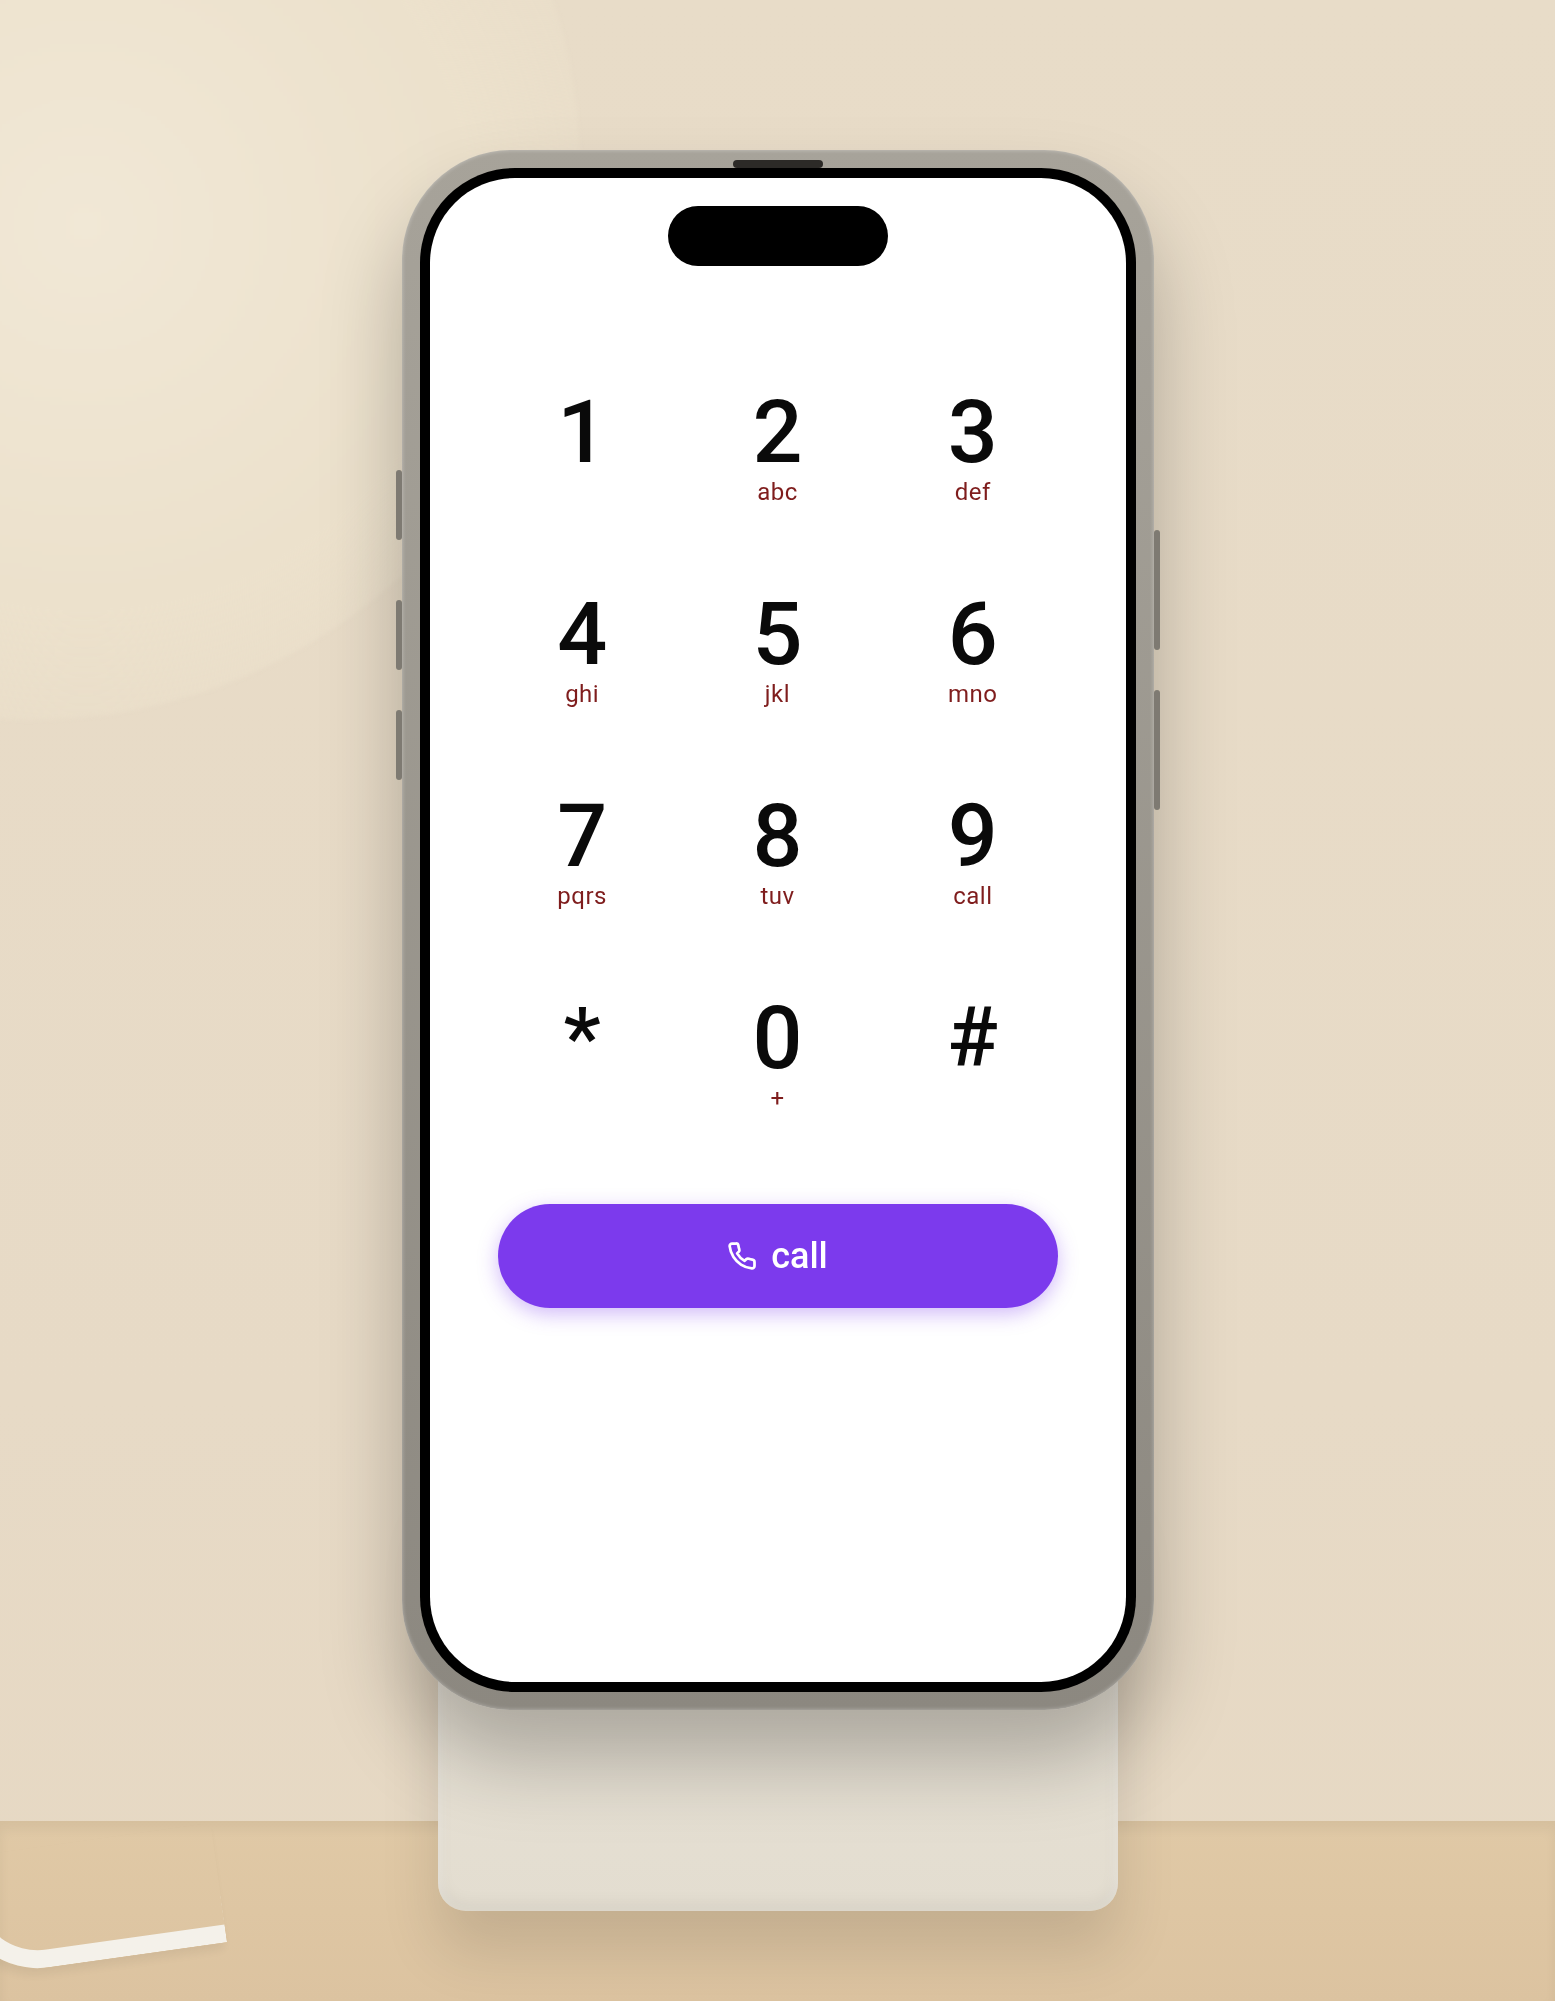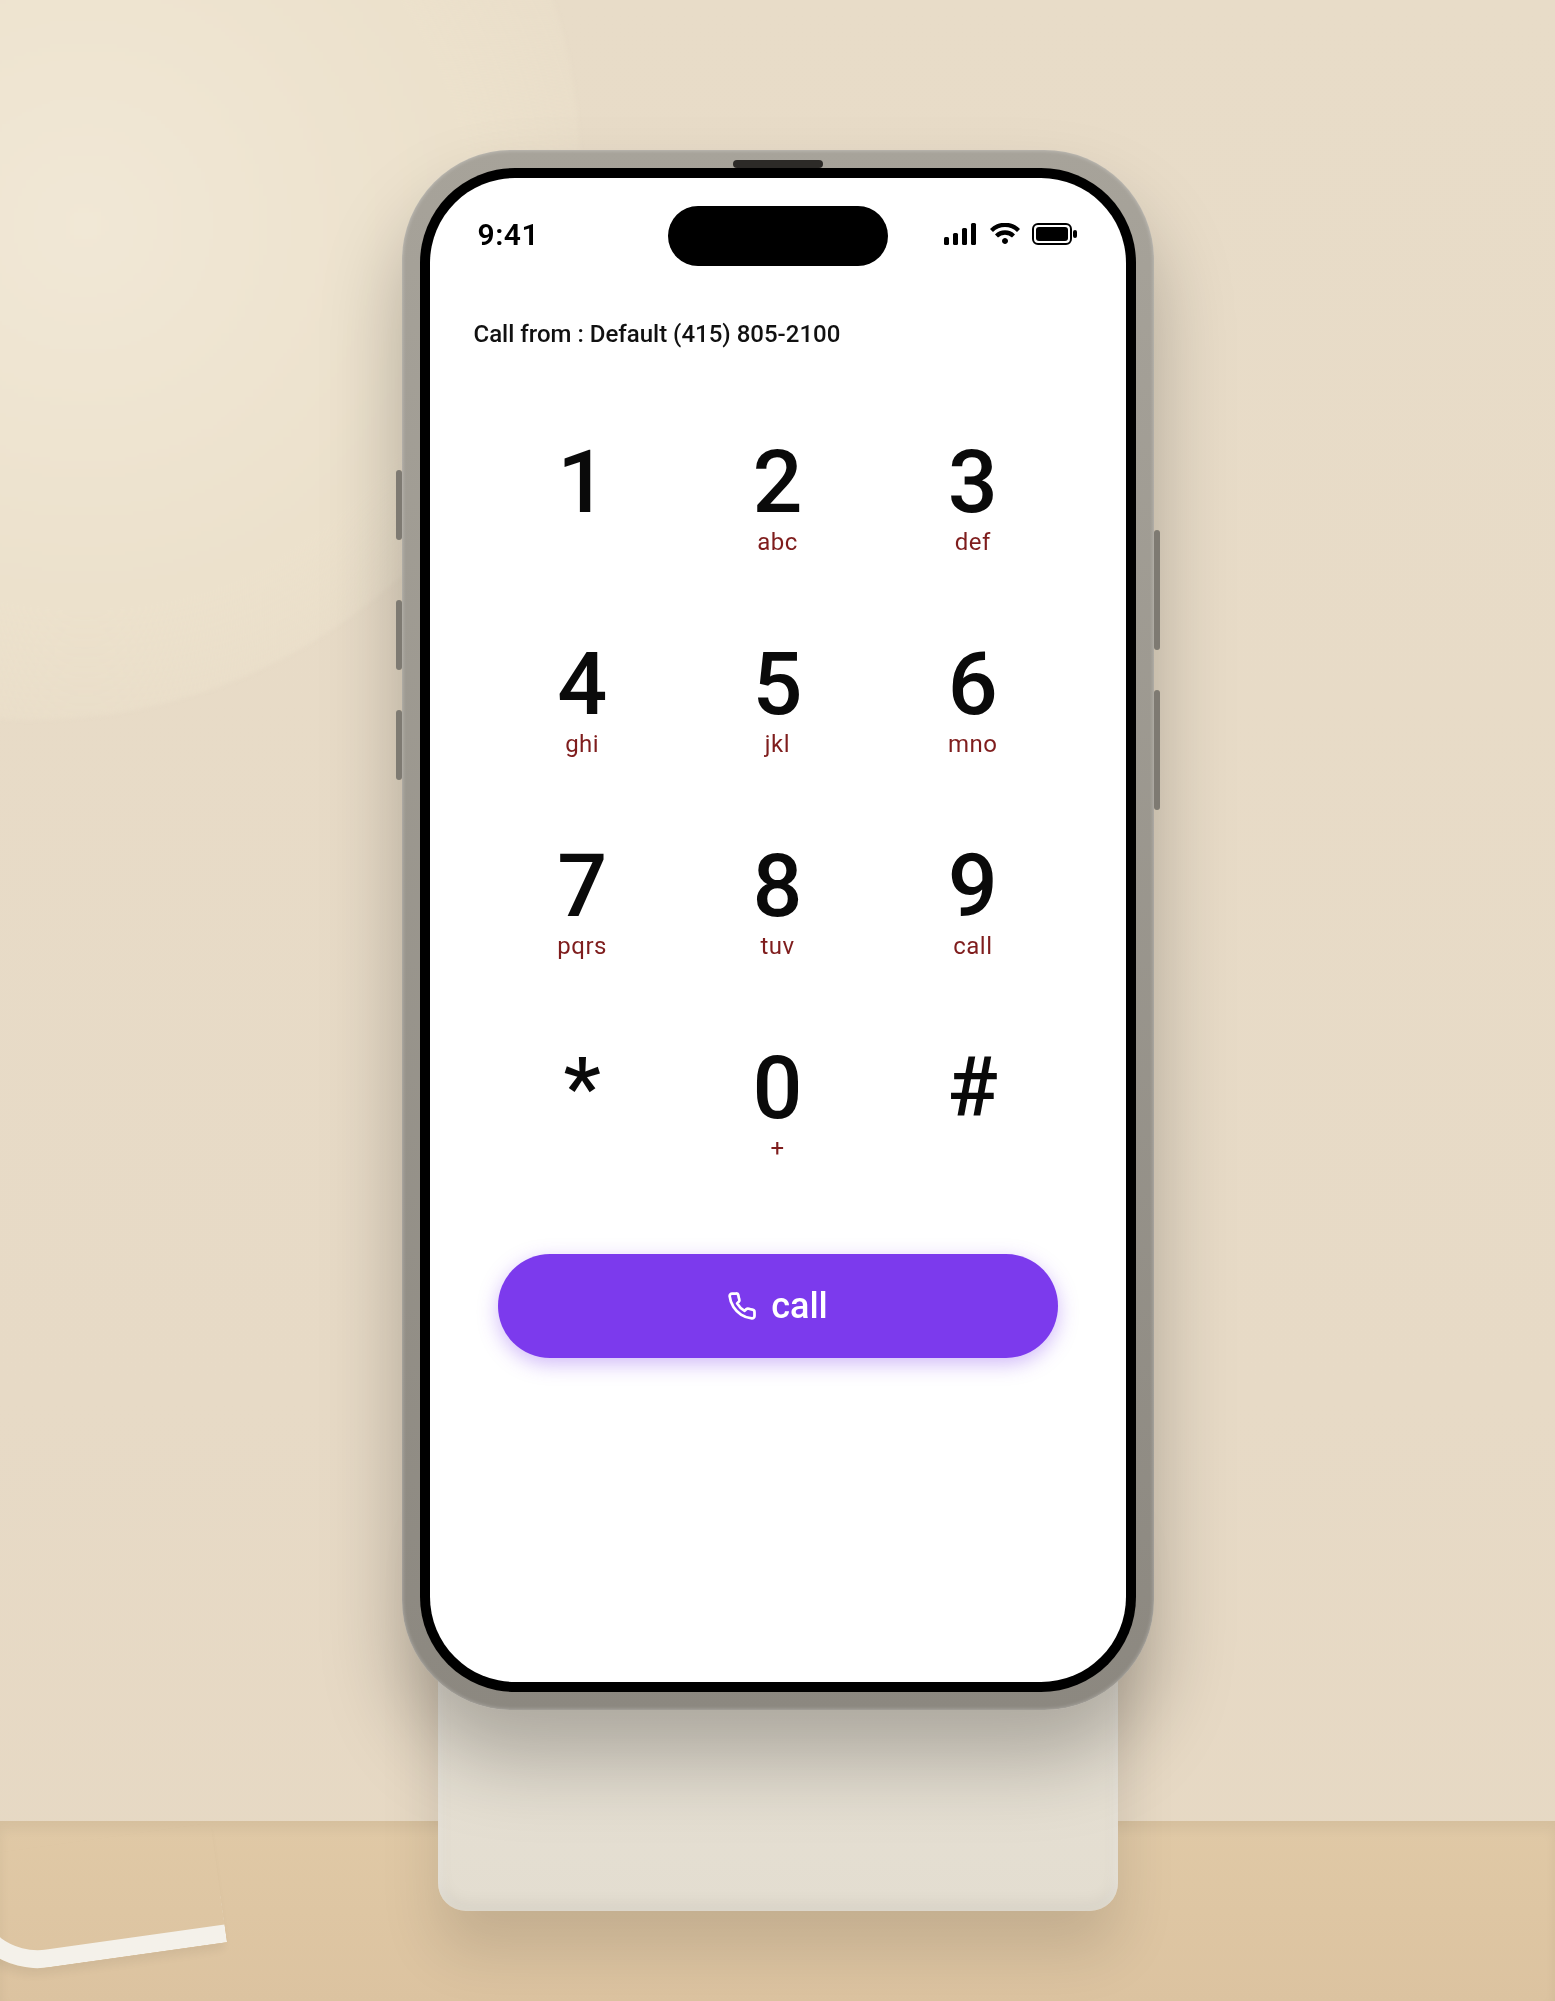--- a/index.html
+++ b/index.html
@@ -242,46 +242,24 @@
 <div class="cable"></div>
 <div class="stand"></div>
 
 <div class="phone">
   <div class="speaker-slit"></div>
   <div class="bezel">
     <div class="screen">
 
       <div class="island"></div>
 
-      <div class="status-bar">
-        <div class="status-time">9:41</div>
-        <div class="status-icons">
-          <svg width="34" height="22" viewBox="0 0 34 22">
-            <rect x="0" y="14" width="5" height="8" rx="1.5" fill="#000"></rect>
-            <rect x="9" y="10" width="5" height="12" rx="1.5" fill="#000"></rect>
-            <rect x="18" y="5" width="5" height="17" rx="1.5" fill="#000"></rect>
-            <rect x="27" y="0" width="5" height="22" rx="1.5" fill="#000"></rect>
-          </svg>
-          <svg width="30" height="22" viewBox="0 0 30 22">
-            <path d="M15 21 c-1.6 0 -3 -1.4 -3 -3 s1.4 -3 3 -3 3 1.4 3 3 -1.4 3 -3 3z" fill="#000"></path>
-            <path d="M5 11.5 a14 14 0 0 1 20 0 l-3 3 a10 10 0 0 0 -14 0 z" fill="#000"></path>
-            <path d="M0 6 a21 21 0 0 1 30 0 l-3 3 a17 17 0 0 0 -24 0 z" fill="#000"></path>
-          </svg>
-          <svg width="46" height="22" viewBox="0 0 46 22">
-            <rect x="1" y="1" width="38" height="20" rx="5" fill="none" stroke="#000" stroke-width="2"></rect>
-            <rect x="4" y="4" width="32" height="14" rx="3" fill="#000"></rect>
-            <rect x="41" y="7" width="4" height="8" rx="2" fill="#000"></rect>
-          </svg>
-        </div>
-      </div>
 
       <div class="app">
 
 
-        <div class="call-from">Call from : Default (415) 805-2100</div>
 
         <div class="keypad">
           <div class="key">
             <div class="digit">1</div>
             <div class="letters"></div>
           </div>
           <div class="key">
             <div class="digit">2</div>
             <div class="letters">abc</div>
           </div>

